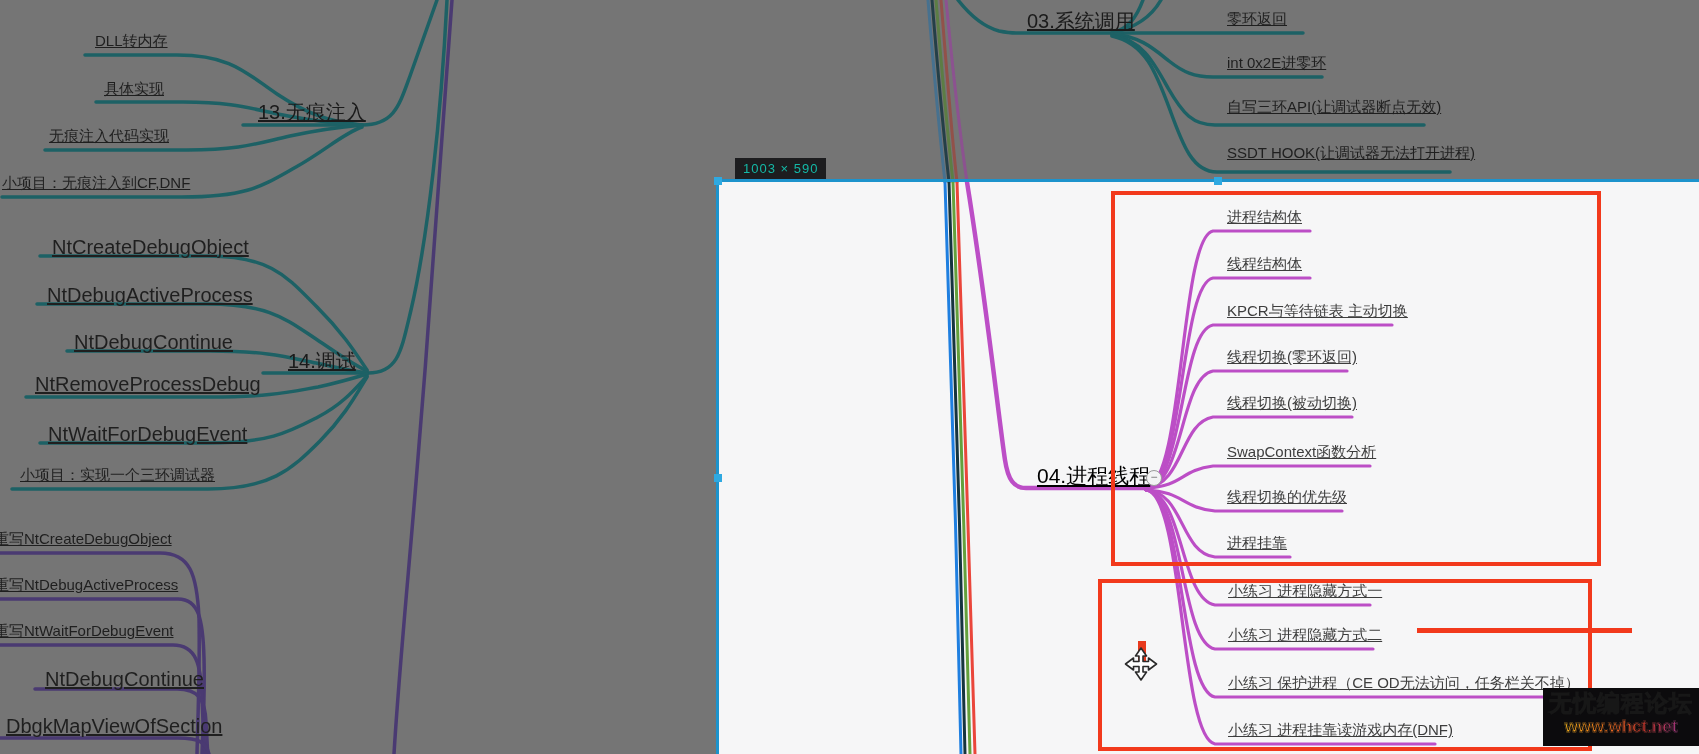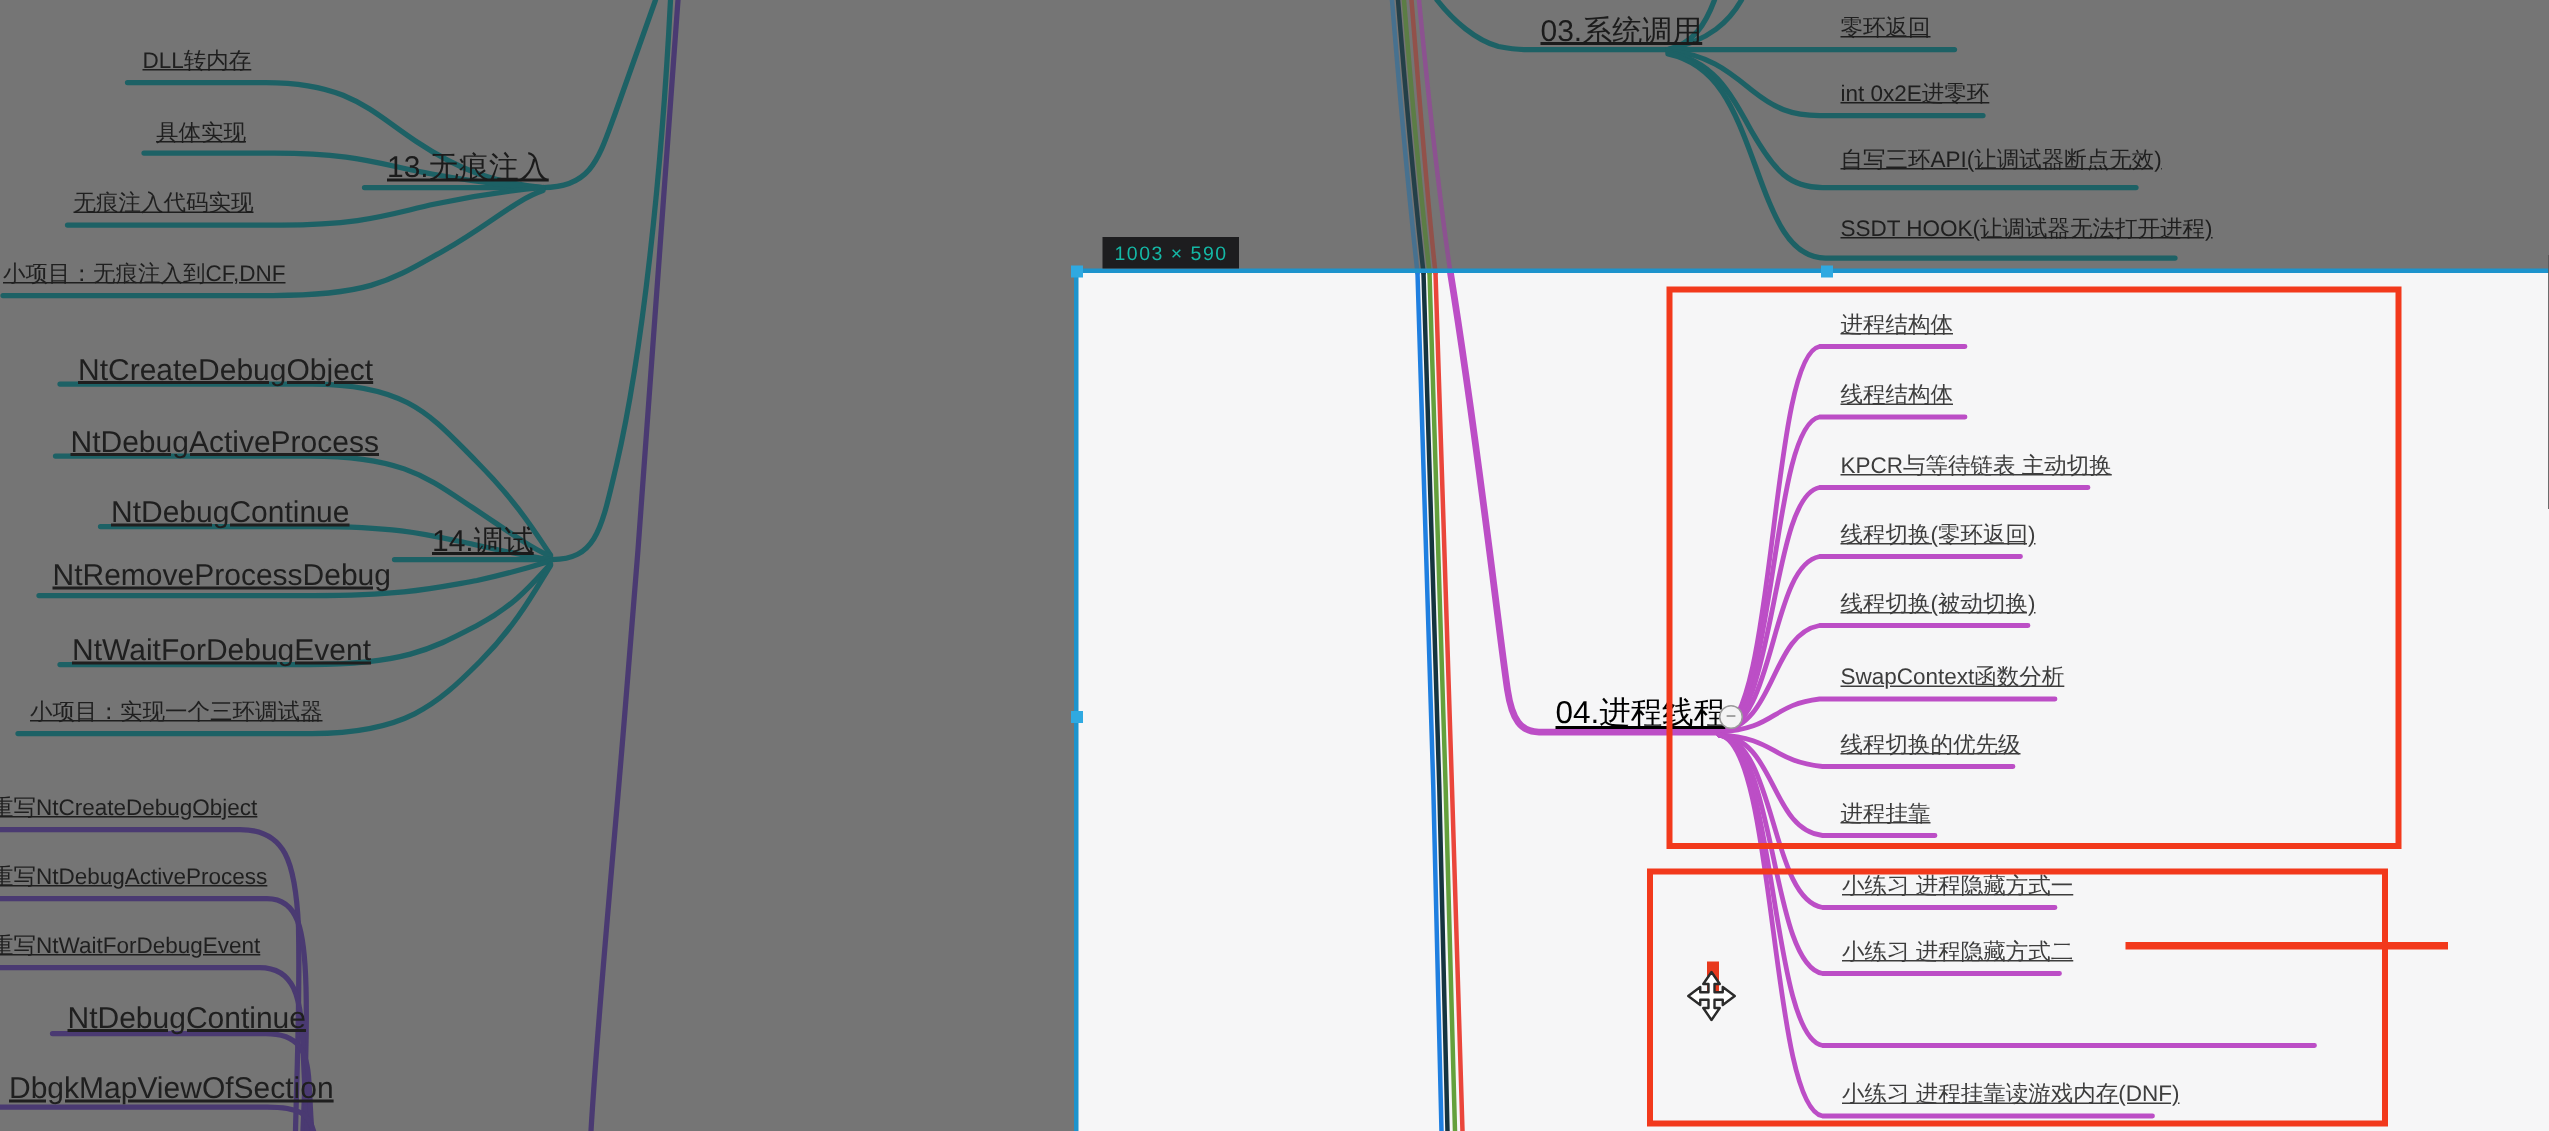--- a/index.html
+++ b/index.html
@@ -145,34 +145,39 @@
   <div class="lbl bright" style="left:1227px;top:208px">进程结构体</div>
   <div class="lbl bright" style="left:1227px;top:255px">线程结构体</div>
   <div class="lbl bright" style="left:1227px;top:302px">KPCR与等待链表 主动切换</div>
   <div class="lbl bright" style="left:1227px;top:348px">线程切换(零环返回)</div>
   <div class="lbl bright" style="left:1227px;top:394px">线程切换(被动切换)</div>
   <div class="lbl bright" style="left:1227px;top:443px">SwapContext函数分析</div>
   <div class="lbl bright" style="left:1227px;top:488px">线程切换的优先级</div>
   <div class="lbl bright" style="left:1227px;top:534px">进程挂靠</div>
   <div class="lbl bright" style="left:1228px;top:582px">小练习 进程隐藏方式一</div>
   <div class="lbl bright" style="left:1228px;top:626px">小练习 进程隐藏方式二</div>
+  <div class="lbl bright" style="left:1228px;top:674px">小练习 保护进程（CE OD无法访问，任务栏关不掉）</div>
   <div class="lbl bright" style="left:1228px;top:721px">小练习 进程挂靠读游戏内存(DNF)</div>
 
   <div class="redrect" style="left:1111px;top:191px;width:482px;height:367px"></div>
   <div class="redrect" style="left:1098px;top:579px;width:486px;height:164px"></div>
   <div class="redline" style="left:1417px;top:628px;width:215px;height:5px"></div>
   <div class="redbar" style="left:1138px;top:641px;width:8px;height:21px"></div>
 
   <div class="sel-line" style="left:716px;top:179px;width:983px;height:3px"></div>
   <div class="sel-line" style="left:716px;top:179px;width:3px;height:575px"></div>
   <div class="handle" style="left:714px;top:177px"></div>
   <div class="handle" style="left:1214px;top:177px"></div>
   <div class="handle" style="left:714px;top:474px"></div>
   <div class="badge">1003 × 590</div>
 
   <div class="cursor">
     <svg width="34" height="34" viewBox="0 0 34 34">
       <path d="M17 1 L22.5 9 H19 V14.5 H24.5 V11 L32.5 17 L24.5 23 V19.5 H19 V25 H22.5 L17 33 L11.5 25 H15 V19.5 H9.5 V23 L1.5 17 L9.5 11 V14.5 H15 V9 H11.5 Z" fill="#ffffff" stroke="#2b2b2b" stroke-width="1.6" stroke-linejoin="round"></path>
     </svg>
   </div>
 
+  <div class="watermark">
+    <span class="wm1">无忧编程论坛</span>
+    <span class="wm2">www.whct.net</span>
+  </div>
 
 </div>
 
 </body></html>

